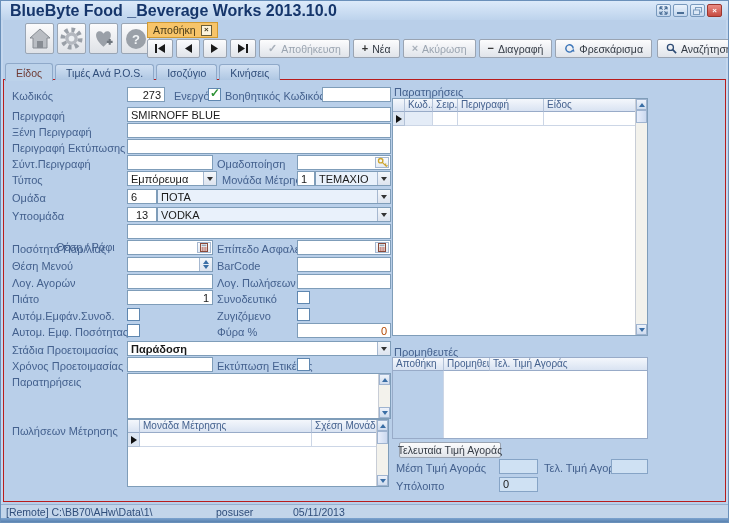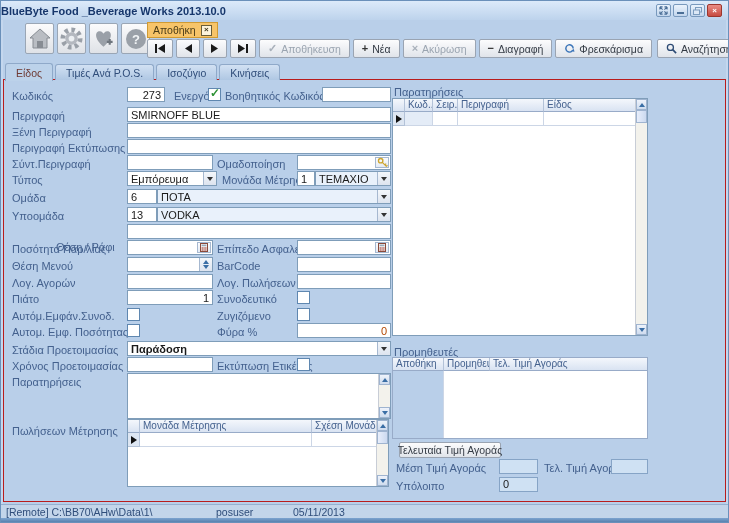--- a/index.html
+++ b/index.html
@@ -2,21 +2,21 @@
 <html><head>
 <meta charset="utf-8">
 <style>
   html,body{margin:0;padding:0;background:#8ea9c9;}
   *{box-sizing:border-box;font-family:"Liberation Sans",sans-serif;}
   .win{position:relative;width:729px;height:523px;margin:0 auto;background:#b9cfe9;
        border:1px solid #6a90ba;box-shadow:inset 0 0 0 2px #c4d7ee;overflow:hidden;}
   
   .titlebar{position:absolute;left:0;top:0;right:0;height:19px;
             background:linear-gradient(#dceafa,#bdd3ec);display:flex;align-items:center;}
-  .title{font-size:11px;font-weight:bold;color:#16366b;white-space:nowrap;}
+  .title{font-size:16px;font-weight:bold;color:#16366b;padding-left:9px;white-space:nowrap;}
   .winbtns{position:absolute;top:3px;right:6px;display:flex;gap:2px;}
   .wbtn{width:15px;height:13px;border:1px solid #7899bd;border-radius:2px;
         background:linear-gradient(#eaf2fc,#c2d6ec);color:#4a6e96;font-size:8px;
         display:flex;align-items:center;justify-content:center;line-height:1;}
   .wbtn.close{background:linear-gradient(#ea8d85,#c74b41);border-color:#9c362e;color:#fff;font-weight:bold;}
   
   .bigbtn{position:absolute;top:22px;width:29px;height:31px;border:1px solid #9aa6b5;border-radius:2px;
           background:linear-gradient(#fbfbfc,#dfe2e7);display:flex;align-items:center;justify-content:center;}
   .doctab{position:absolute;left:146px;top:21px;height:16px;background:#f7c469;border:1px solid #cf9a33;
           display:flex;align-items:center;gap:5px;padding:0 5px;font-size:10.5px;color:#4a3c18;}
@@ -269,21 +269,21 @@
     <div class="lbl" style="left:8px;top:111px;">Ομάδα</div>
     <input class="fld" style="left: 123px; top: 109px; width: 30px;" value="6">
     <div class="combo" style="left:153px;top:109px;width:234px;">
       <span>ΠΟΤΑ</span>
       <span class="arrowbtn">
           <span class="tri-down"></span>
         </span>
     </div>
 
     <div class="lbl" style="left:8px;top:129px;">Υποομάδα</div>
-    <input class="fld" style="left: 123px; top: 127px; width: 30px;" value="13">
+    <input class="fld" style="left: 123px; top: 127px; width: 30px; text-align: center;" value="13">
     <div class="combo" style="left:153px;top:127px;width:234px;">
       <span>VODKA</span>
       <span class="arrowbtn">
           <span class="tri-down"></span>
         </span>
     </div>
 
     <div class="lbl" style="left:8px;top:160px;margin-left:44px;">Θέση / Ράφι</div>
     <input class="fld" style="left: 123px; top: 144px; width: 264px;" value="">
 

